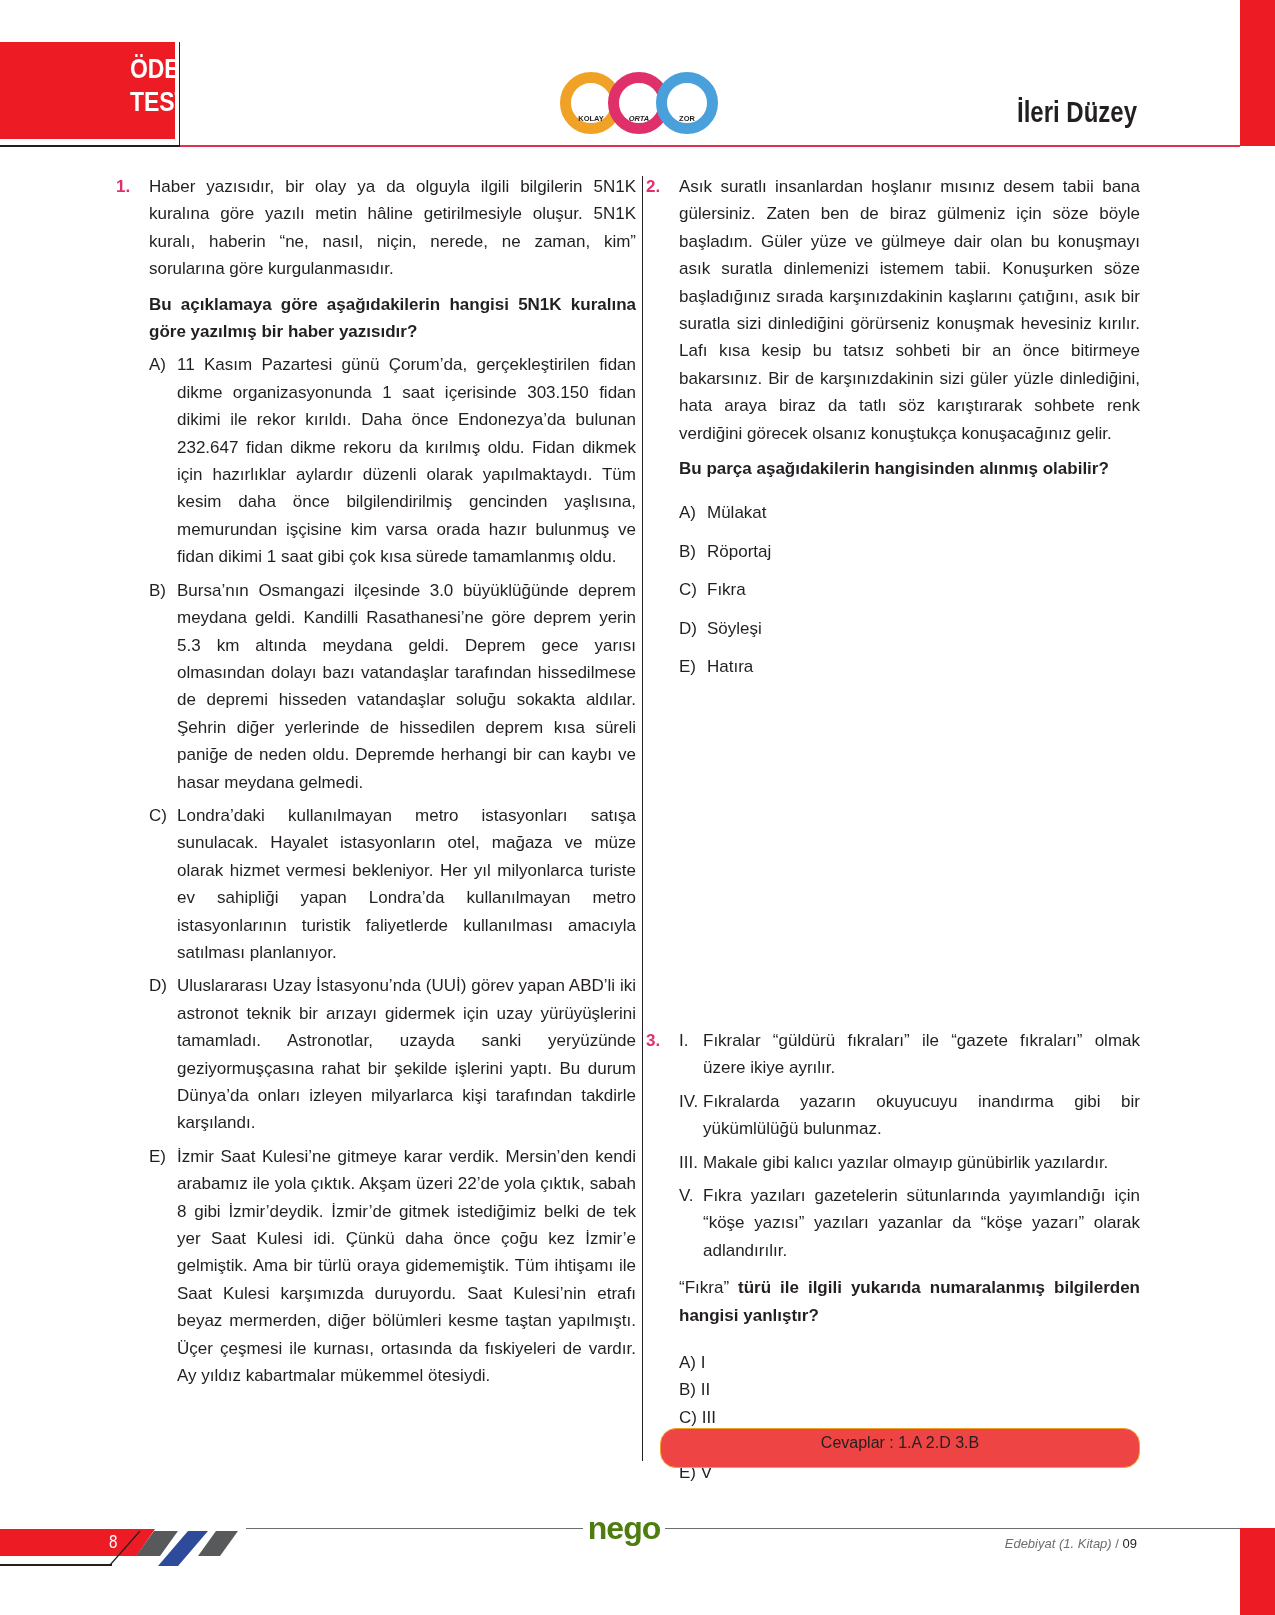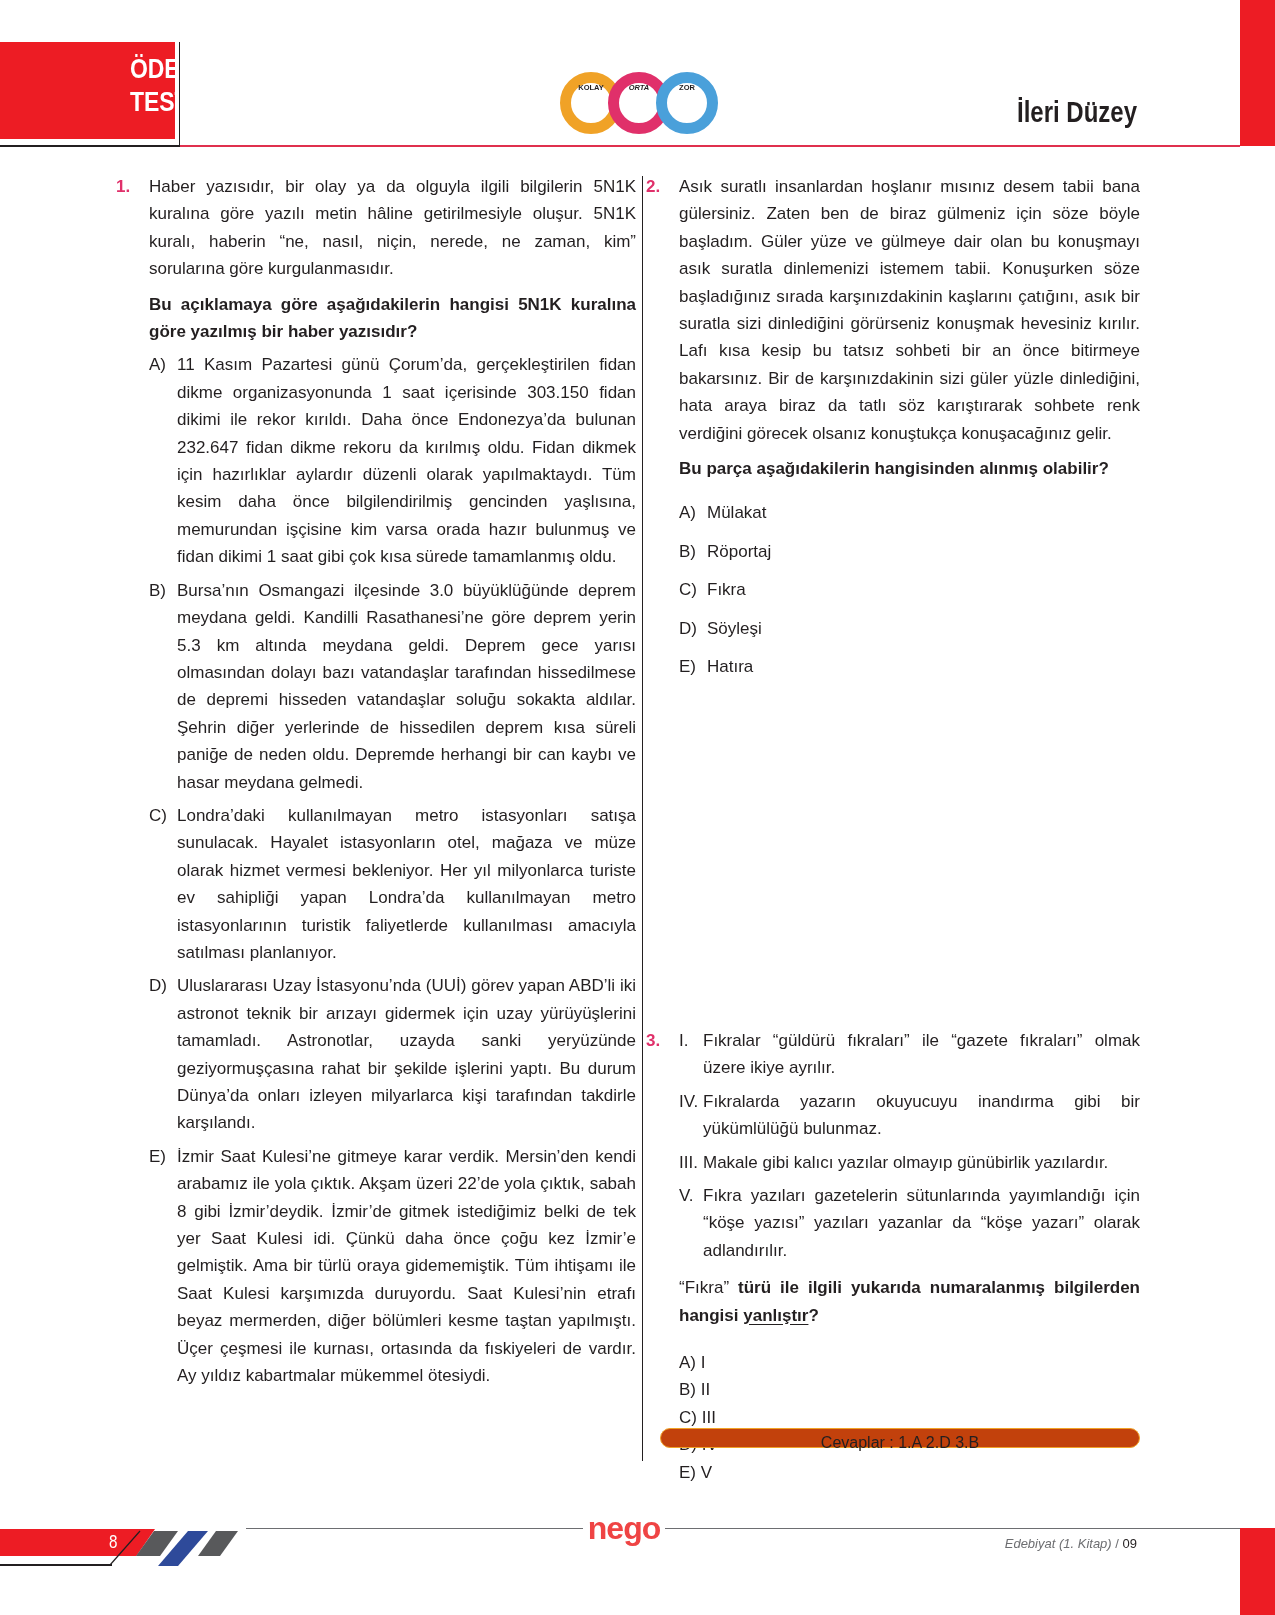--- a/index.html
+++ b/index.html
@@ -14,21 +14,21 @@
     color: #fff; font-family: "Liberation Sans", sans-serif; font-weight: bold; font-size: 28px;
     line-height: 33px; letter-spacing: 0px; transform: scaleX(0.82); transform-origin: right top; }
   .hdr-vline { position: absolute; left: 179px; top: 42px; width: 1px; height: 104px; background: #231f20; }
   .hdr-hline-dark { position: absolute; left: 0; top: 145px; width: 180px; height: 2px; background: #231f20; }
   .hdr-hline-red { position: absolute; left: 180px; top: 145px; width: 1060px; height: 2px; background: #e0304e; }
   .hdr-right-red { position: absolute; left: 1240px; top: 0; width: 35px; height: 146px; background: #ed1c24; }
   .level-title { position: absolute; right: 138px; top: 95px; font-size: 30px; font-weight: bold;
     color: #231f20; transform: scaleX(0.8); transform-origin: right top; }
   .rings { position: absolute; left: 560px; top: 72px; width: 160px; height: 66px; }
   .ring { position: absolute; top: 0; width: 62px; height: 62px; border-radius: 50%; box-sizing: border-box;
-    border: 11px solid; background: #fff; display: flex; align-items: flex-start; justify-content: center; }
+    border: 11px solid; background: #fff; display: flex; align-items: flex-end; justify-content: center; }
   .ring span { font-size: 7.5px; font-weight: bold; color: #231f20; }
   .ring.r1 { left: 0; border-color: #f0a227; z-index: 1; }
   .ring.r2 { left: 48px; border-color: #e0306a; z-index: 2; font-style: italic; }
   .ring.r3 { left: 96px; border-color: #4aa0da; z-index: 3; }
 
   
   .col { position: absolute; font-size: 17px; line-height: 27.4px; color: #231f20; }
   .col-left { left: 116px; top: 173px; width: 520px; }
   .col-right { left: 646px; top: 173px; width: 494px; }
   .col-divider { position: absolute; left: 642px; top: 176px; width: 1px; height: 1285px; background: #231f20; }
@@ -36,34 +36,34 @@
   .qbody { margin-left: 33px; text-align: justify; }
   .qstem { font-weight: bold; margin-top: 8px; }
   .opt { display: flex; margin-top: 6px; }
   .opt .ol { width: 28px; flex: none; }
   .opt .ot { flex: 1; text-align: justify; }
   .short-opt { display: flex; margin-top: 11px; }
   .short-opt .ol { width: 28px; flex: none; }
   .roman { display: flex; margin-top: 6px; }
   .roman .rl { width: 24px; flex: none; }
   .roman .rt { flex: 1; text-align: justify; }
-  .ul { text-decoration: underline; text-underline-offset: 3px; margin-top: 44px; }
+  .ul { text-underline-offset: 3px; margin-top: 44px; }
   .choices-row { display: flex; justify-content: space-between; margin-top: 20px; flex-direction: column; }
-  .answers { position: absolute; left: 660px; top: 1428px; width: 480px; height: 20px; border: 1.5px solid #f0a227;
-    border-radius: 16px; background: #c2410c; box-sizing: border-box; text-align: center; font-size: 16px; line-height: 27px; }
+  .answers { position: absolute; left: 660px; top: 1428px; width: 480px; height: 40px; border: 1.5px solid #f0a227;
+    border-radius: 16px; background: #ef4444; box-sizing: border-box; text-align: center; font-size: 16px; line-height: 27px; }
 
   
   .ft-red { position: absolute; left: 0; top: 1529px; width: 155px; height: 27px; background: #ed1c24;
     clip-path: polygon(0 0, 100% 0, 88% 100%, 0 100%); }
   .ft-page { position: absolute; left: 108px; top: 1531px; color: #fff; font-size: 19px; transform: scaleX(0.8); }
   .ft-underline { position: absolute; left: 0; top: 1564px; width: 112px; height: 1.5px; background: #231f20; }
   .ft-slash { position: absolute; top: 1529px; height: 37px; }
   .ft-hline { position: absolute; left: 246px; top: 1528px; width: 1004px; height: 1px; background: #6d6e71; }
   .logo { position: absolute; left: 583px; top: 1510px; width: 82px; height: 40px; background: #fff;
-    font-weight: bold; font-size: 32px; color: #ef4444; line-height: 36px; text-align: center; letter-spacing: -1px; }
+    font-weight: bold; font-size: 32px; color: #4d7c0f; line-height: 36px; text-align: center; letter-spacing: -1px; }
   .ft-book { position: absolute; right: 138px; top: 1536px; font-size: 13px; color: #6d6e71; }
   .ft-book i { font-style: italic; }
   .ft-right-red { position: absolute; left: 1240px; top: 1528px; width: 35px; height: 87px; background: #ed1c24; }
 </style>
 </head>
 <body>
 
 <div class="hdr-red"></div>
 <div class="hdr-title">
   <div>ÖDEV</div>

